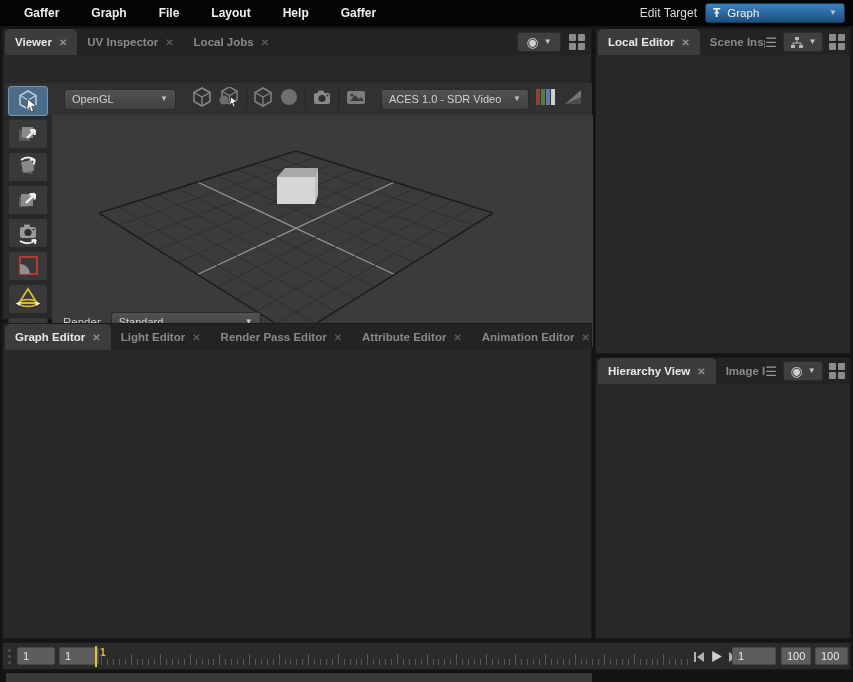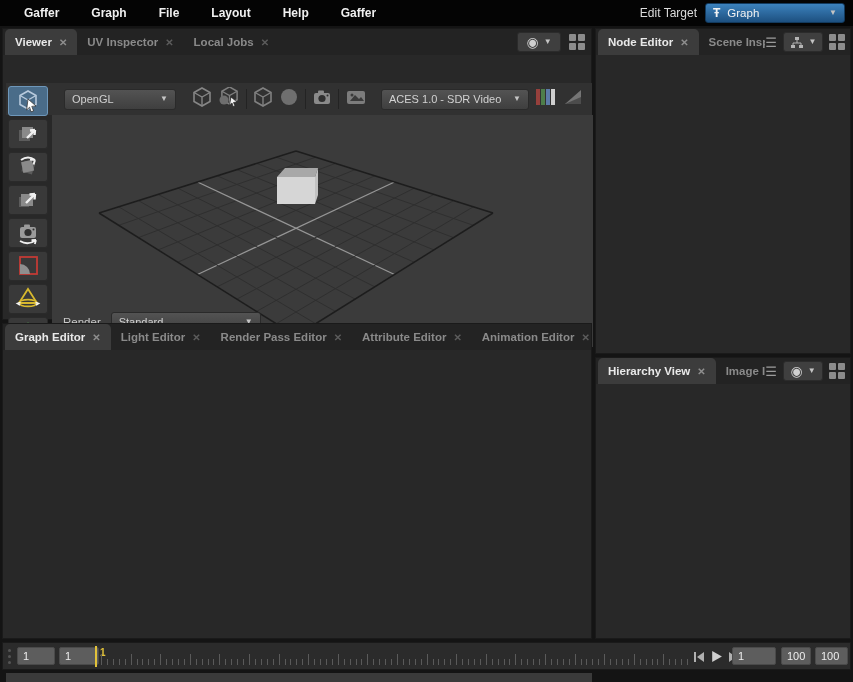--- a/index.html
+++ b/index.html
@@ -355,21 +355,21 @@
             <line x1="6" y1="6.5" x2="18" y2="6.5" stroke="#5a5a5a" stroke-width="1.6"></line>
             <line x1="6" y1="10" x2="14" y2="10" stroke="#5a5a5a" stroke-width="1.6"></line>
           </svg>
       </div>
     </div>
   </div>
 
   <div class="abs panel nodeed">
     <div class="tabbar">
       <div class="tab active">
-        <span>Node Editor</span>
+        <span>Local Editor</span>
         <span class="x">✕</span>
       </div>
       <div class="tab" style="padding-right:2px;overflow:hidden;max-width:96px">
         <span>Scene Inspecto</span>
       </div>
       <div style="margin-left:auto;display:flex;align-items:center;gap:6px;padding-right:5px">
         <span class="menu-lines">☰</span>
         <div class="ico-btn" style="width:40px;height:20px">
           <svg width="14" height="13" viewBox="0 0 14 13">
               <rect x="5" y="1" width="4" height="3" fill="#b5b5b5"></rect>

